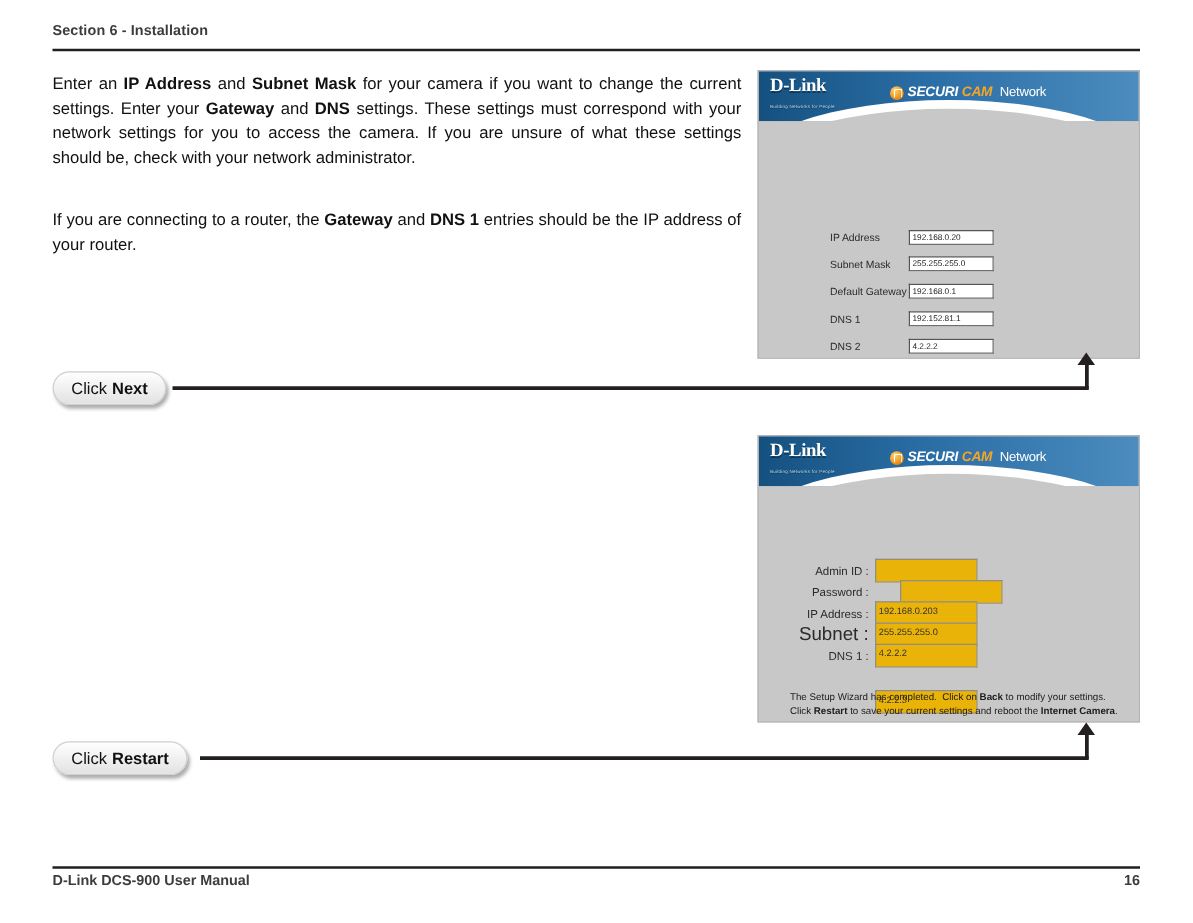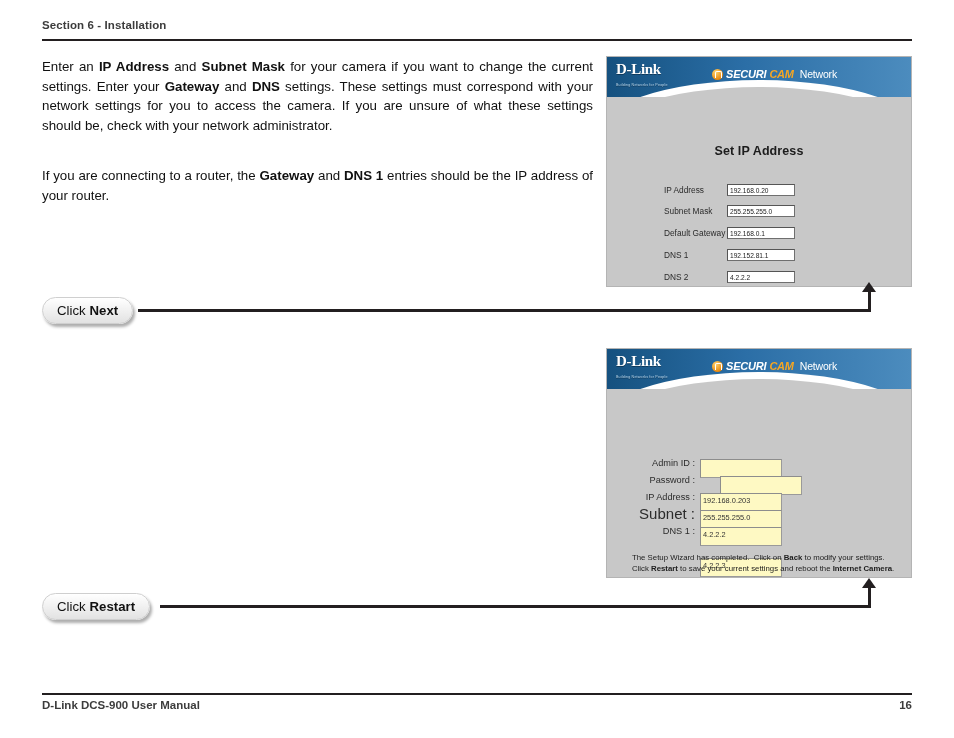--- a/index.html
+++ b/index.html
@@ -153,24 +153,24 @@
   .finput {
     background:#ffffff;
     border:1px solid #6f6f6f;
     border-top-color:#555; border-left-color:#555;
     font-size:6.6px; color:#1a1a1a;
     padding:1px 2px 0 2px;
     height:12px; line-height:10px;
     overflow:hidden; white-space:nowrap;
   }
   .finput.flat {
-    background:#fef9c3;
+    background:#eab308;
     border:1px solid #9a9a9a;
     border-top-color:#8d8d8d; border-left-color:#8d8d8d;
-    color:#333; font-size:7.4px; height:19px; line-height:11px;margin-top:12px;
+    color:#333; font-size:7.4px; height:19px; line-height:11px;
   }
 
   .shot-note {
     position:absolute; left:25px; top:163px; width:265px;
     font-size:7.8px; line-height:11.3px; color:#1c1c1c;
   }
   .shot-note b { font-weight:bold; }
 </style>
 </head>
 <body>
@@ -209,21 +209,20 @@
       </div>
       <div class="securicam">
         <span class="sc-badge"></span>
         <span class="sc-securi">SECURI</span>
           <span class="sc-cam">CAM</span>
         <span class="sc-net">Network</span>
       </div>
     </div>
 
     <div class="shot-body">
-      <div class="shot-title">Set IP Address</div>
 
       <div class="frow" style="left:57px; top:87px;">
         <div class="flabel" style="width:63px;">IP Address</div>
         <div class="finput" style="width:68px;">192.168.0.20</div>
       </div>
       <div class="frow" style="left:57px; top:108px;">
         <div class="flabel" style="width:63px;">Subnet Mask</div>
         <div class="finput" style="width:68px;">255.255.255.0</div>
       </div>
       <div class="frow" style="left:57px; top:130px;">

